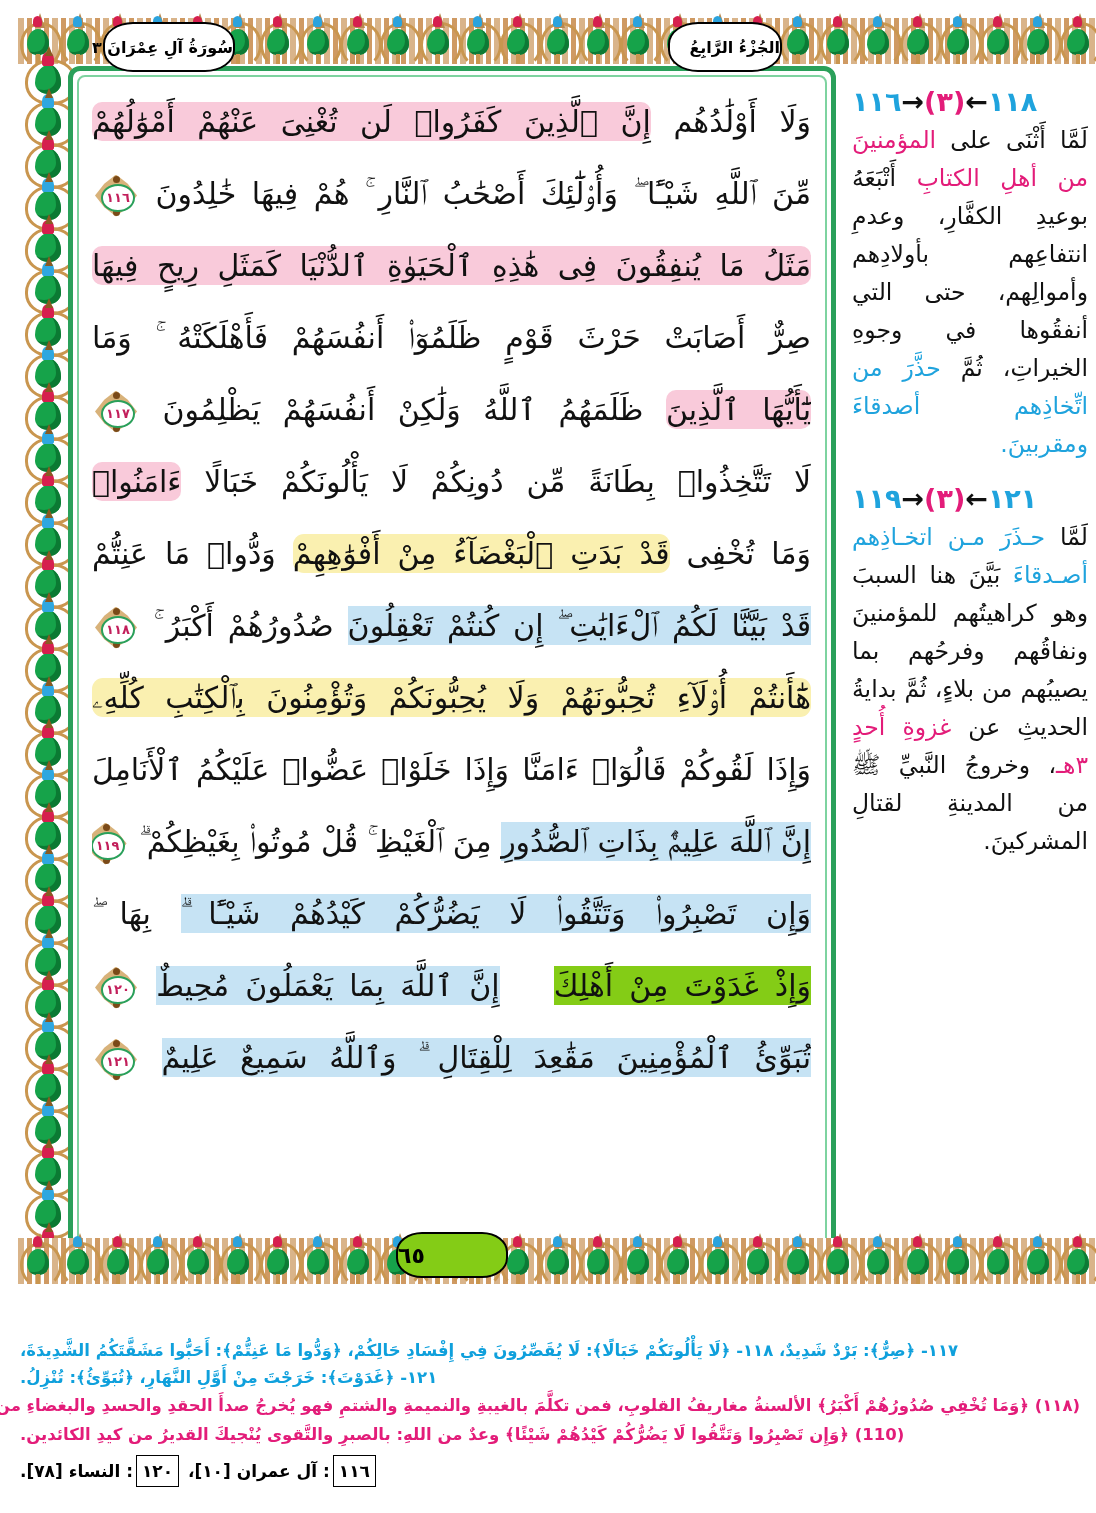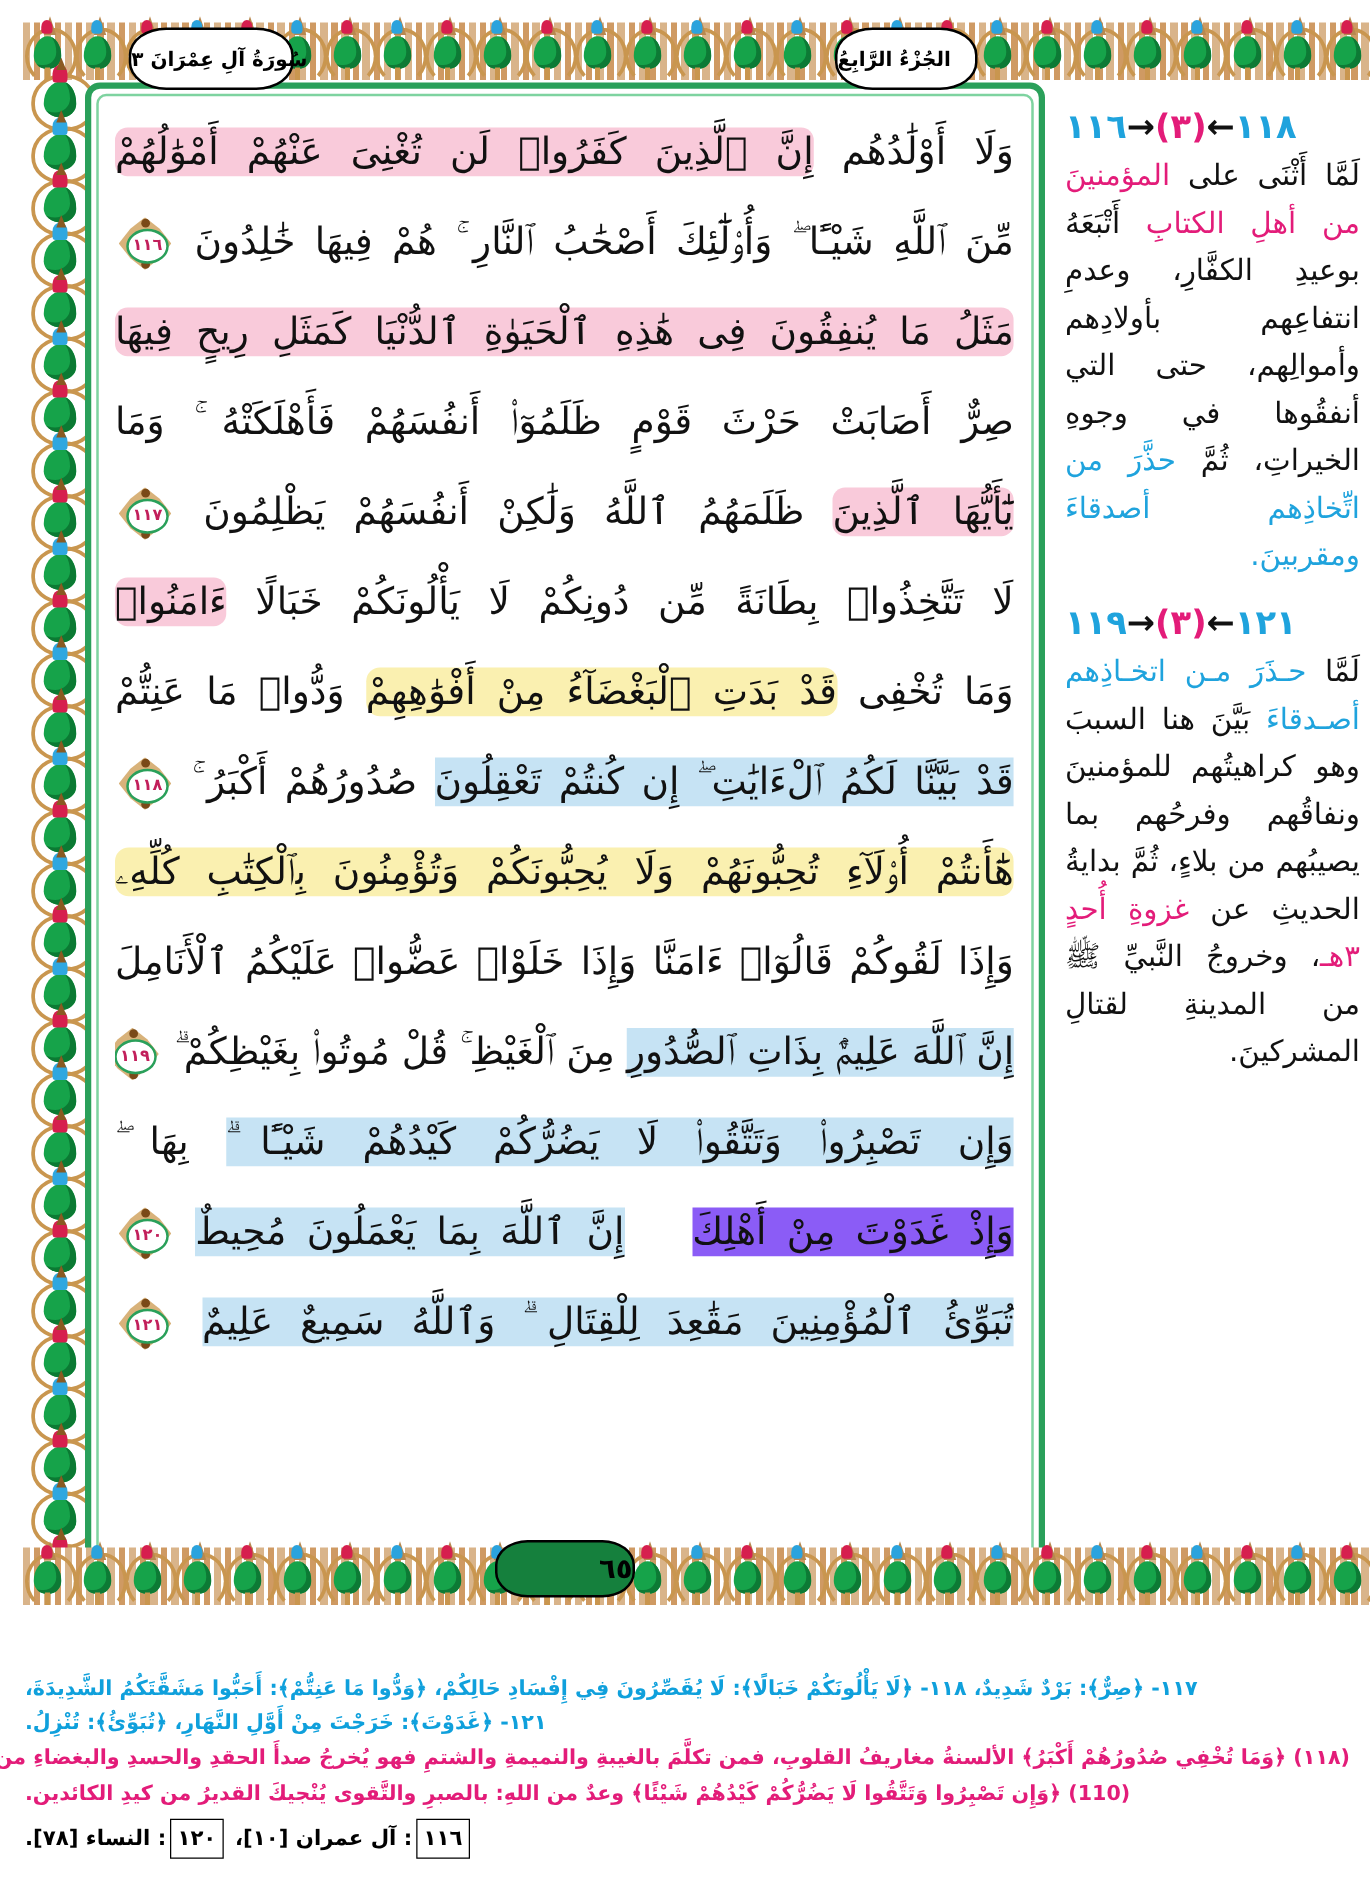--- a/index.html
+++ b/index.html
@@ -50,21 +50,21 @@
     border-bottom-color:transparent;
   }
   .motif .stem{
     position:absolute;left:18px;top:36px;width:4px;height:10px;background:#c9964f;
   }
 
   
   .cartouche{
     position:absolute;top:22px;height:46px;
     background:#ffffff;border:2.5px solid #000;border-radius:30px/22px;
-    display:flex;align-items:center;justify-content:flex-start;
+    display:flex;align-items:center;justify-content:flex-end;
     z-index:6;
   }
   #surah-cartouche{left:103px;width:128px;}
   #juz-cartouche{left:668px;width:110px;}
   .cartouche span{
     font-family:"DejaVu Sans","Liberation Sans",sans-serif;
     font-size:16px;font-weight:700;color:#000;direction:rtl;white-space:nowrap;
   }
 
   
@@ -117,21 +117,21 @@
     white-space:nowrap;
     text-align:justify;text-align-last:justify;
     font-family:"DejaVu Sans","Liberation Serif",serif;
     font-size:30px;color:#111;
     overflow:hidden;
   }
   .ayah-line .seg{display:inline;padding:2px 0;}
   .hl-pink{background:#f9cada;border-radius:10px;}
   .hl-yellow{background:#faf0b0;border-radius:11px;}
   .hl-blue{background:#c6e3f4;margin-top:48px;}
-  .hl-green{background:#8b5cf6;margin-left:38px;}
+  .hl-green{background:#84cc16;margin-left:38px;}
   .hl-none{background:transparent;}
 
   .ayah-mark{
     display:inline-block;width:42px;height:42px;vertical-align:middle;
     position:relative;margin:0 3px;
   }
   .ayah-mark .rosette{
     position:absolute;inset:0;
     background:#d8b27a;
     clip-path:polygon(50% 0%,78% 22%,100% 50%,78% 78%,50% 100%,22% 78%,0% 50%,22% 22%);
@@ -146,22 +146,22 @@
     font-family:"DejaVu Sans",sans-serif;
   }
   .ayah-mark .dot-t,.ayah-mark .dot-b{
     position:absolute;left:18px;width:7px;height:7px;border-radius:50%;background:#7a4a18;
   }
   .ayah-mark .dot-t{top:1px;} .ayah-mark .dot-b{bottom:1px;}
 
   
   .page-badge{
     position:absolute;left:396px;top:1232px;width:108px;height:42px;
-    background:#15803d;border:2.5px solid #000;border-radius:26px/20px;
-    display:flex;align-items:center;justify-content:flex-end;z-index:7;
+    background:#84cc16;border:2.5px solid #000;border-radius:26px/20px;
+    display:flex;align-items:center;justify-content:flex-start;z-index:7;
   }
   .page-badge span{font-size:22px;font-weight:700;color:#000;}
 
   
   .bottom-band{position:absolute;left:18px;top:1238px;width:1210px;height:48px;}
   .bottom-band .motif-row{top:0;}
 
   
   .sidebar{
     position:absolute;right:8px;top:86px;width:236px;height:1180px;

